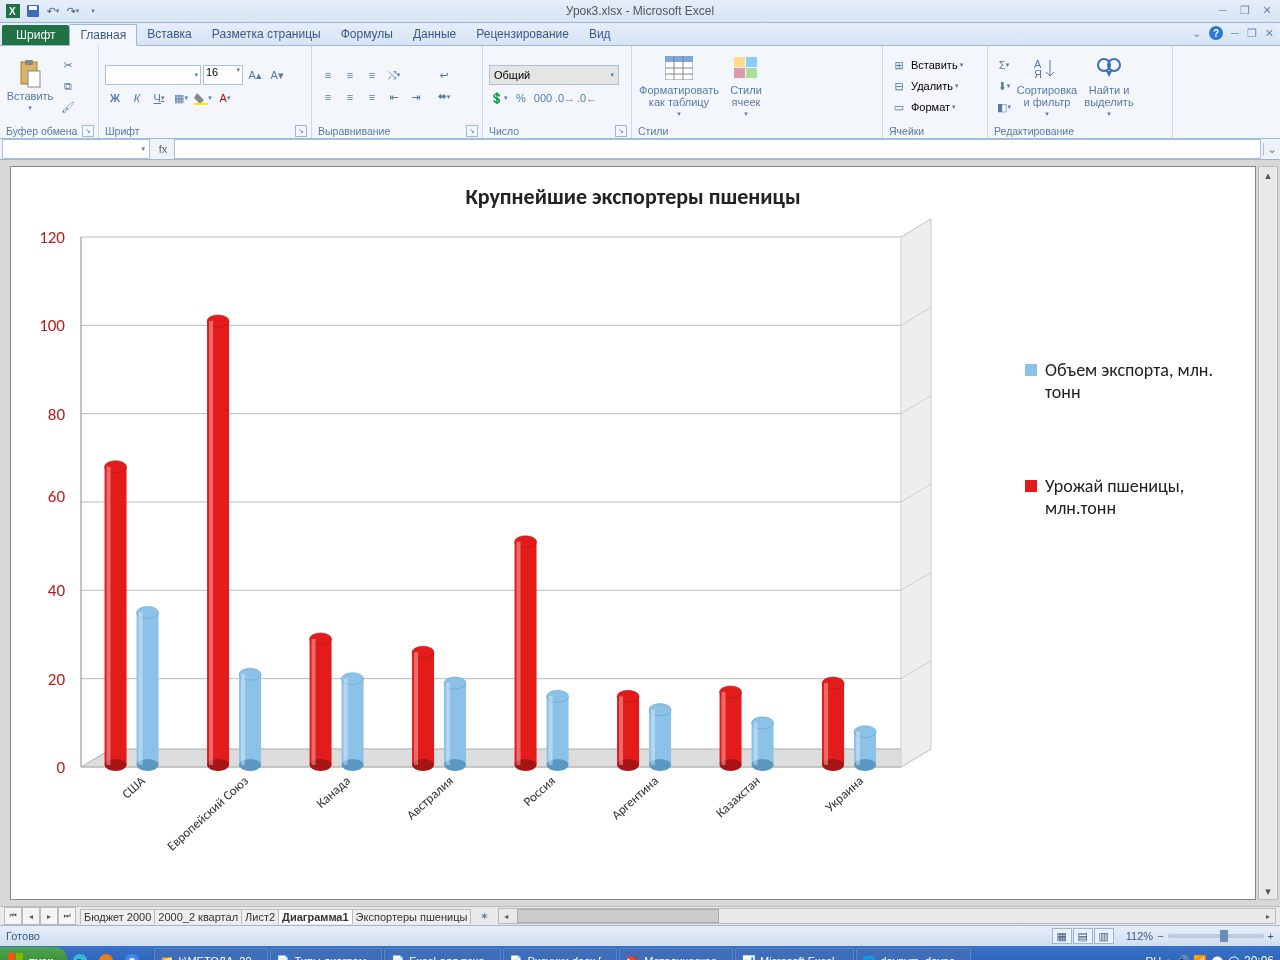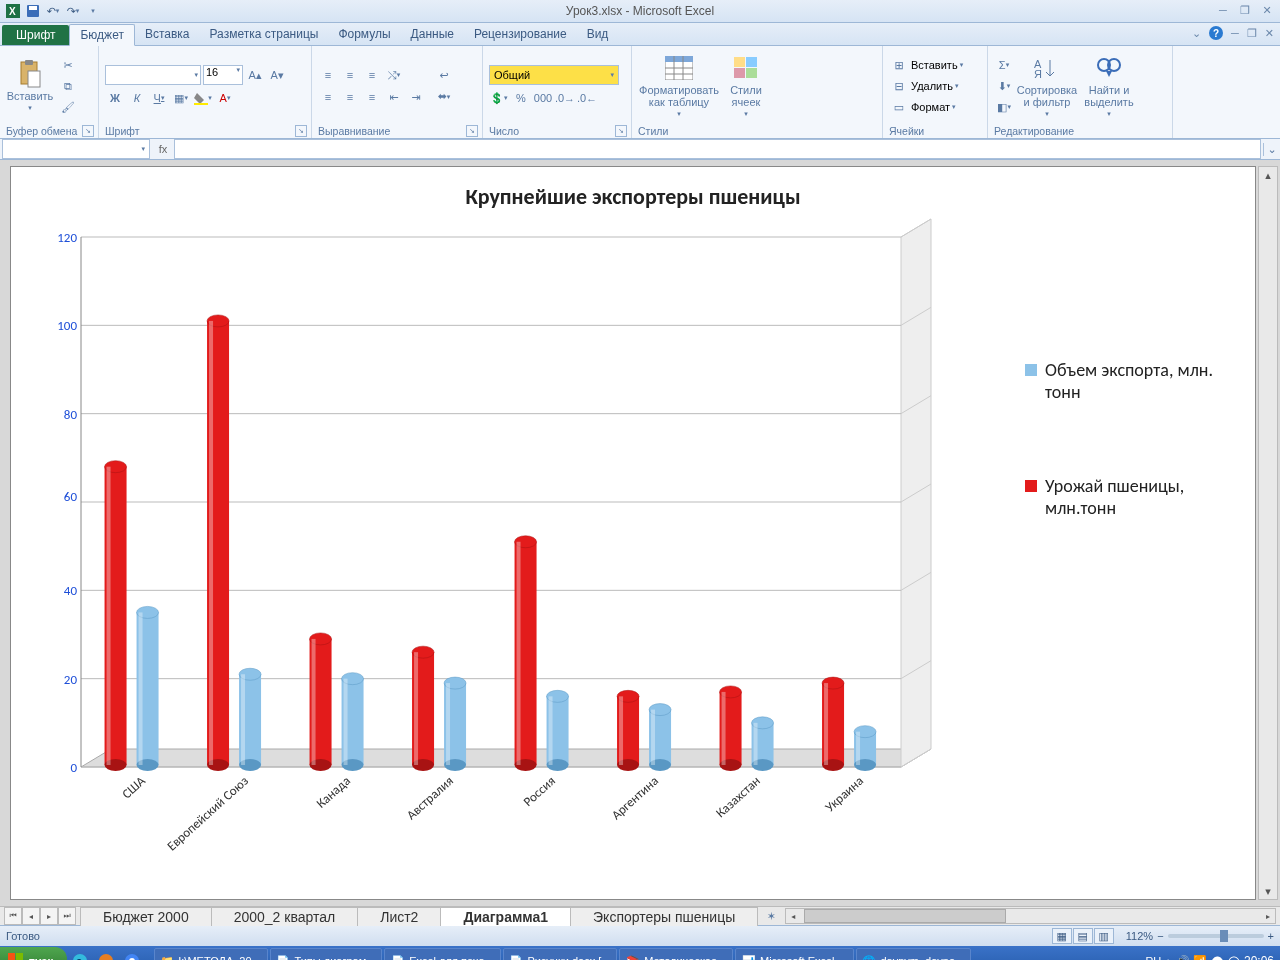--- a/index.html
+++ b/index.html
@@ -22,21 +22,21 @@
 .group{border-right:1px solid #cbd8e8;padding:2px 6px 0 6px;display:flex;flex-direction:column;justify-content:space-between}
 .group-body{display:flex;gap:4px;flex:1}
 .group-label{text-align:left;font-size:10.5px;color:#5a7aa3;padding:1px 0;position:relative}
 .group-label .dlg{position:absolute;right:-2px;bottom:1px;width:10px;height:10px;border:1px solid #9db7d6;font-size:7px;display:flex;align-items:center;justify-content:center;color:#5a7aa3}
 .bigbtn{display:flex;flex-direction:column;align-items:center;justify-content:center;width:48px;gap:2px;color:#5a7aa3}
 .bigbtn .ico{width:28px;height:28px;display:flex;align-items:center;justify-content:center}
 .col{display:flex;flex-direction:column;gap:3px;justify-content:center}
 .smbtn{width:20px;height:18px;display:flex;align-items:center;justify-content:center;color:#5a7aa3;border-radius:2px}
 .font-select{width:90px;height:18px;border:1px solid #aac0db;background:#fff;font-size:11px;padding:0 2px;display:flex;align-items:center;justify-content:space-between}
 .size-select{width:34px;height:18px;border:1px solid #aac0db;background:#fff;font-size:11px;padding:0 2px;display:flex;align-items:flex-start;justify-content:space-between}
-.num-select{width:120px;height:18px;border:1px solid #aac0db;background:#fde047;font-size:11px;padding:0 4px;display:flex;align-items:center;justify-content:space-between}
+.num-select{width:120px;height:18px;border:1px solid #aac0db;background:#e5e5e5;font-size:11px;padding:0 4px;display:flex;align-items:center;justify-content:space-between}
 .dd{font-size:7px;color:#5a7aa3}
 svg{display:block}
 .row{display:flex;gap:2px;align-items:center}
 
 .fbar{height:20px;border-bottom:1px solid #9db7d6;display:flex;align-items:center;background:#eef3fa}
 .namebox{width:138px;height:18px;border:1px solid #aac0db;background:#fff;margin:0 2px;display:flex;align-items:center;justify-content:flex-end;padding:0 4px}
 .fx{width:22px;text-align:center;color:#666}
 .formula-input{flex:1;height:18px;border:1px solid #aac0db;background:#fff;margin-right:2px}
 .fbar-exp{width:16px;text-align:center;color:#5a7aa3;border-left:1px solid #aac0db}
 
@@ -46,28 +46,28 @@
 .vscroll .arr{height:16px;display:flex;align-items:center;justify-content:center;color:#555;width:100%}
 
 .chart-area{position:absolute;inset:10px 10px 10px 10px}
 .chart-title{text-align:center;font-size:22px;font-weight:bold;color:#222;font-family:Calibri,sans-serif;margin-top:6px}
 .legend{position:absolute;right:0;top:182px;font-size:18px;color:#222;font-family:Calibri,sans-serif}
 .legend-item{display:flex;align-items:flex-start;gap:8px;margin-bottom:72px;width:220px}
 .lg-sw{width:12px;height:12px;margin-top:5px;flex-shrink:0}
 .plot{position:absolute;left:60px;top:60px;width:820px;height:530px}
 .axis-line{stroke:#888;stroke-width:1}
 .grid-line{stroke:#bbb;stroke-width:1}
-.ytick{position:absolute;right:100%;margin-right:4px;font-size:13px;color:#1d4ed8;transform:translateY(-50%);font-family:Calibri,sans-serif}
+.ytick{position:absolute;right:100%;margin-right:16px;font-size:17px;color:#b91c1c;transform:translateY(-50%);font-family:Calibri,sans-serif}
 .xlabels{position:absolute;left:60px;top:596px;width:820px;height:80px}
 .xlabel{position:absolute;font-size:13px;color:#333;transform-origin:top left;transform:rotate(-42deg);white-space:nowrap;font-family:Calibri,sans-serif}
 
 .sheettabs{height:18px;background:#e9e9e9;border-top:1px solid #bbb;display:flex;align-items:center}
 .stnav{display:flex;gap:0;margin:0 4px}
 .stnav span{width:16px;height:16px;border:1px solid #bbb;background:#f4f4f4;display:flex;align-items:center;justify-content:center;font-size:8px;color:#555}
-.stab{padding:1px 22px;font-size:14px;background:#eee;border:1px solid #bbb;border-bottom:none;margin-right:-1px;color:#333}
+.stab{padding:1px 3px;font-size:11px;background:#eee;border:1px solid #bbb;border-bottom:none;margin-right:-1px;color:#333}
 .stab.active{background:#fff;font-weight:bold}
 .hscroll{flex:1;margin:0 4px;height:14px;background:#e9e9e9;border:1px solid #bbb;display:flex;justify-content:space-between;align-items:center;position:relative}
 .hscroll .arr{width:14px;text-align:center;color:#555;font-size:8px}
 .hscroll .thumb{position:absolute;left:18px;width:200px;top:0;bottom:0;background:#ccc;border:1px solid #aaa}
 
 .statusbar{height:20px;background:linear-gradient(#e6eef8,#d0def0);border-top:1px solid #9db7d6;display:flex;align-items:center;justify-content:space-between;padding:0 6px;font-size:11px;color:#3b5a82}
 .zoom{display:flex;align-items:center;gap:4px}
 .viewbtns{display:flex;gap:1px;margin-right:8px}
 .viewbtns span{width:18px;height:14px;border:1px solid #9db7d6;background:#eaf1fa;display:inline-flex;align-items:center;justify-content:center}
 .slider{width:96px;height:4px;background:#bcd;position:relative;border-radius:2px}
@@ -105,21 +105,21 @@
   <div class="winctrls">
     <span>─</span>
     <span>❐</span>
     <span>✕</span>
   </div>
 </div>
 
 <div class="ribbon-tabs">
   <div class="file-tab">Шрифт</div>
   <div id="rtabs" style="display:flex">
-      <div class="tab active">Бюджет</div>
+      <div class="tab active">Главная</div>
       <div class="tab">Вставка</div>
       <div class="tab">Разметка страницы</div>
       <div class="tab">Формулы</div>
       <div class="tab">Данные</div>
       <div class="tab">Рецензирование</div>
       <div class="tab">Вид</div>
     </div>
   <div class="ribbon-help">
     <span>⌄</span>
     <span class="help-circle">?</span>

